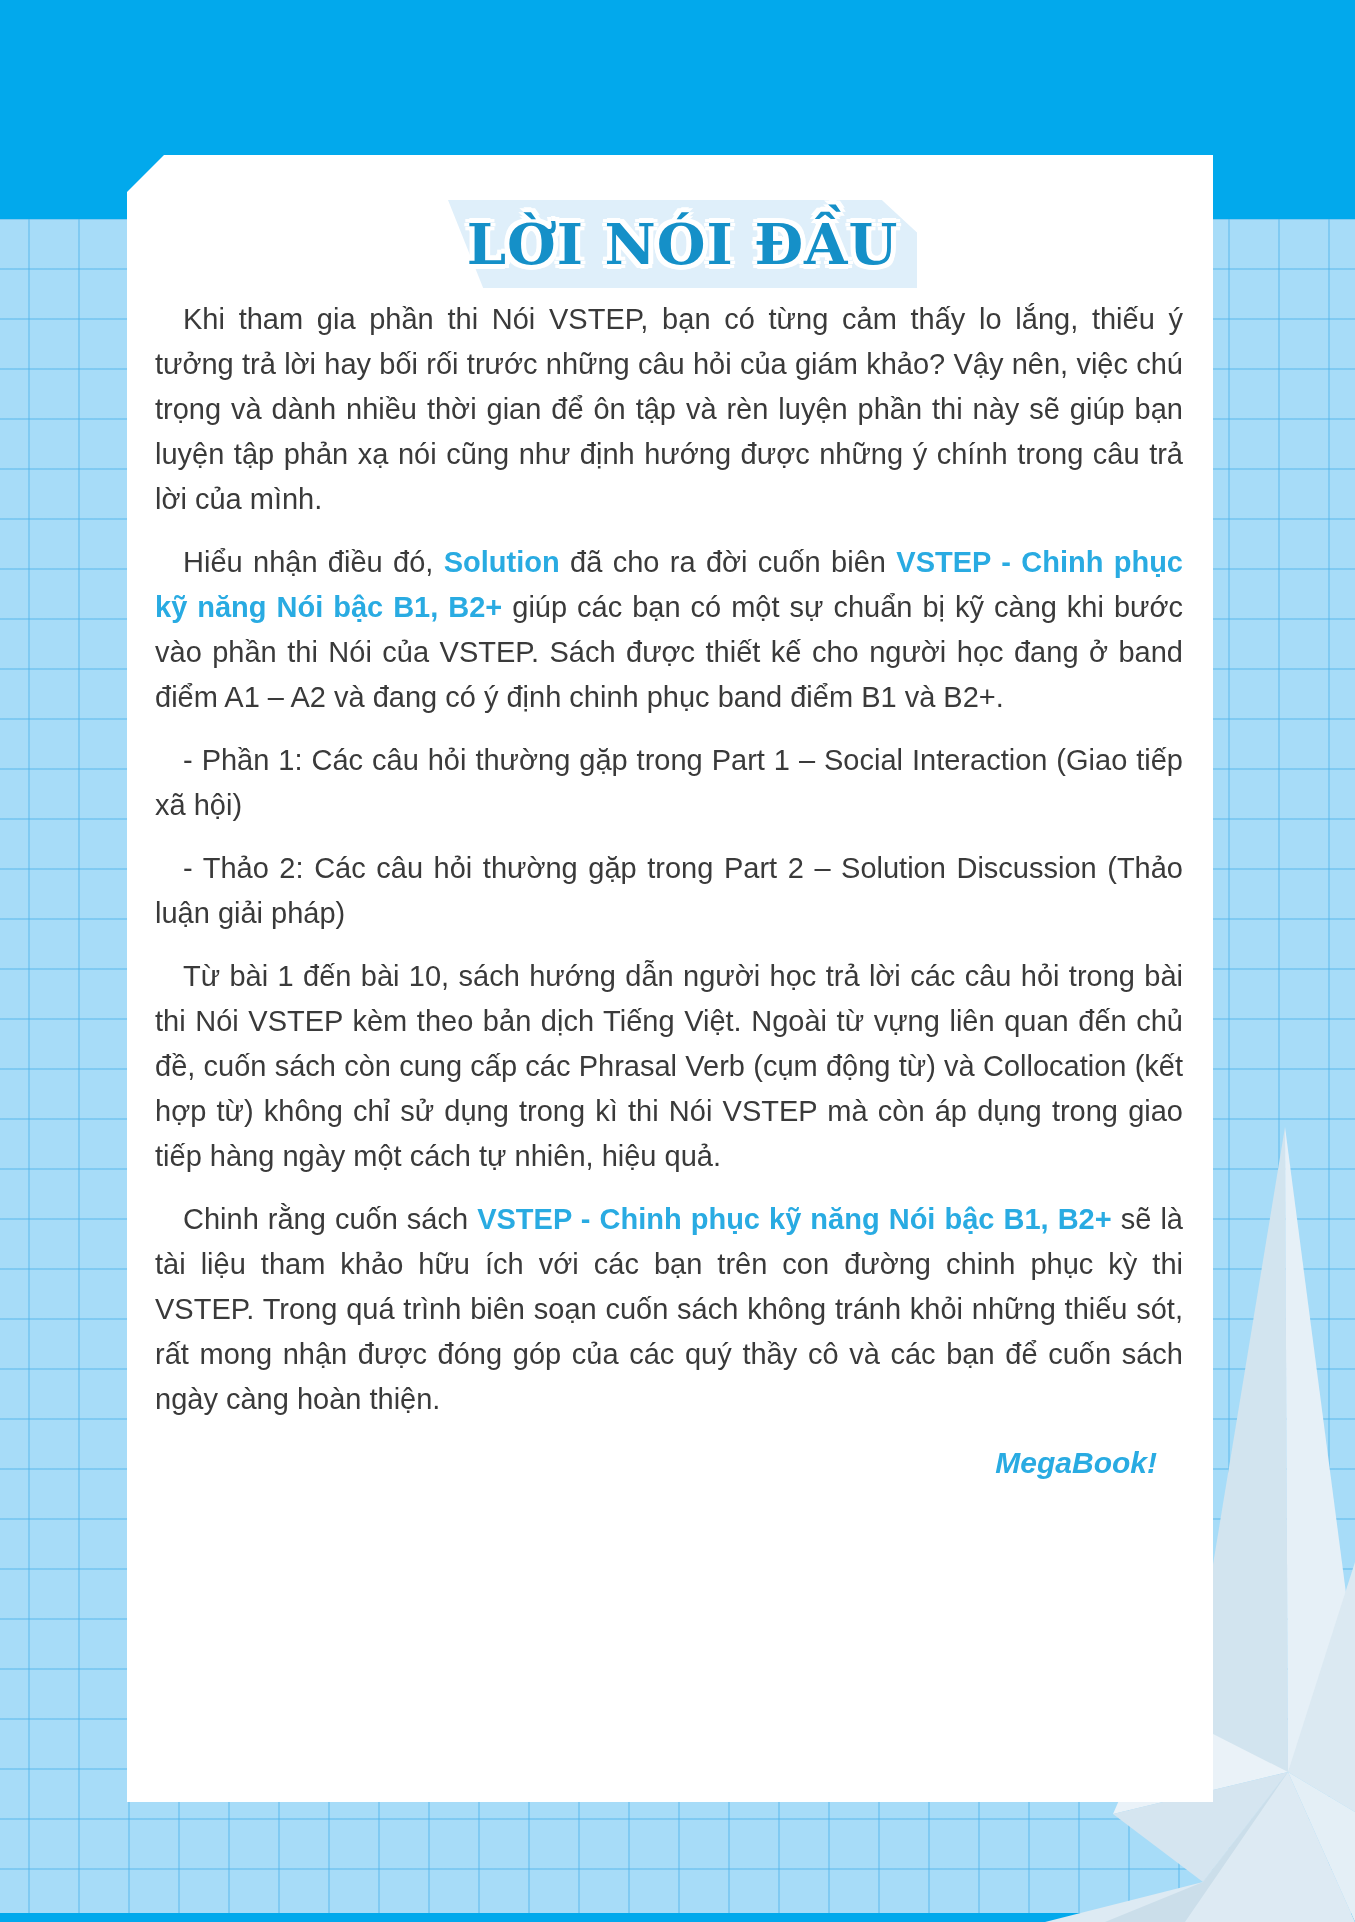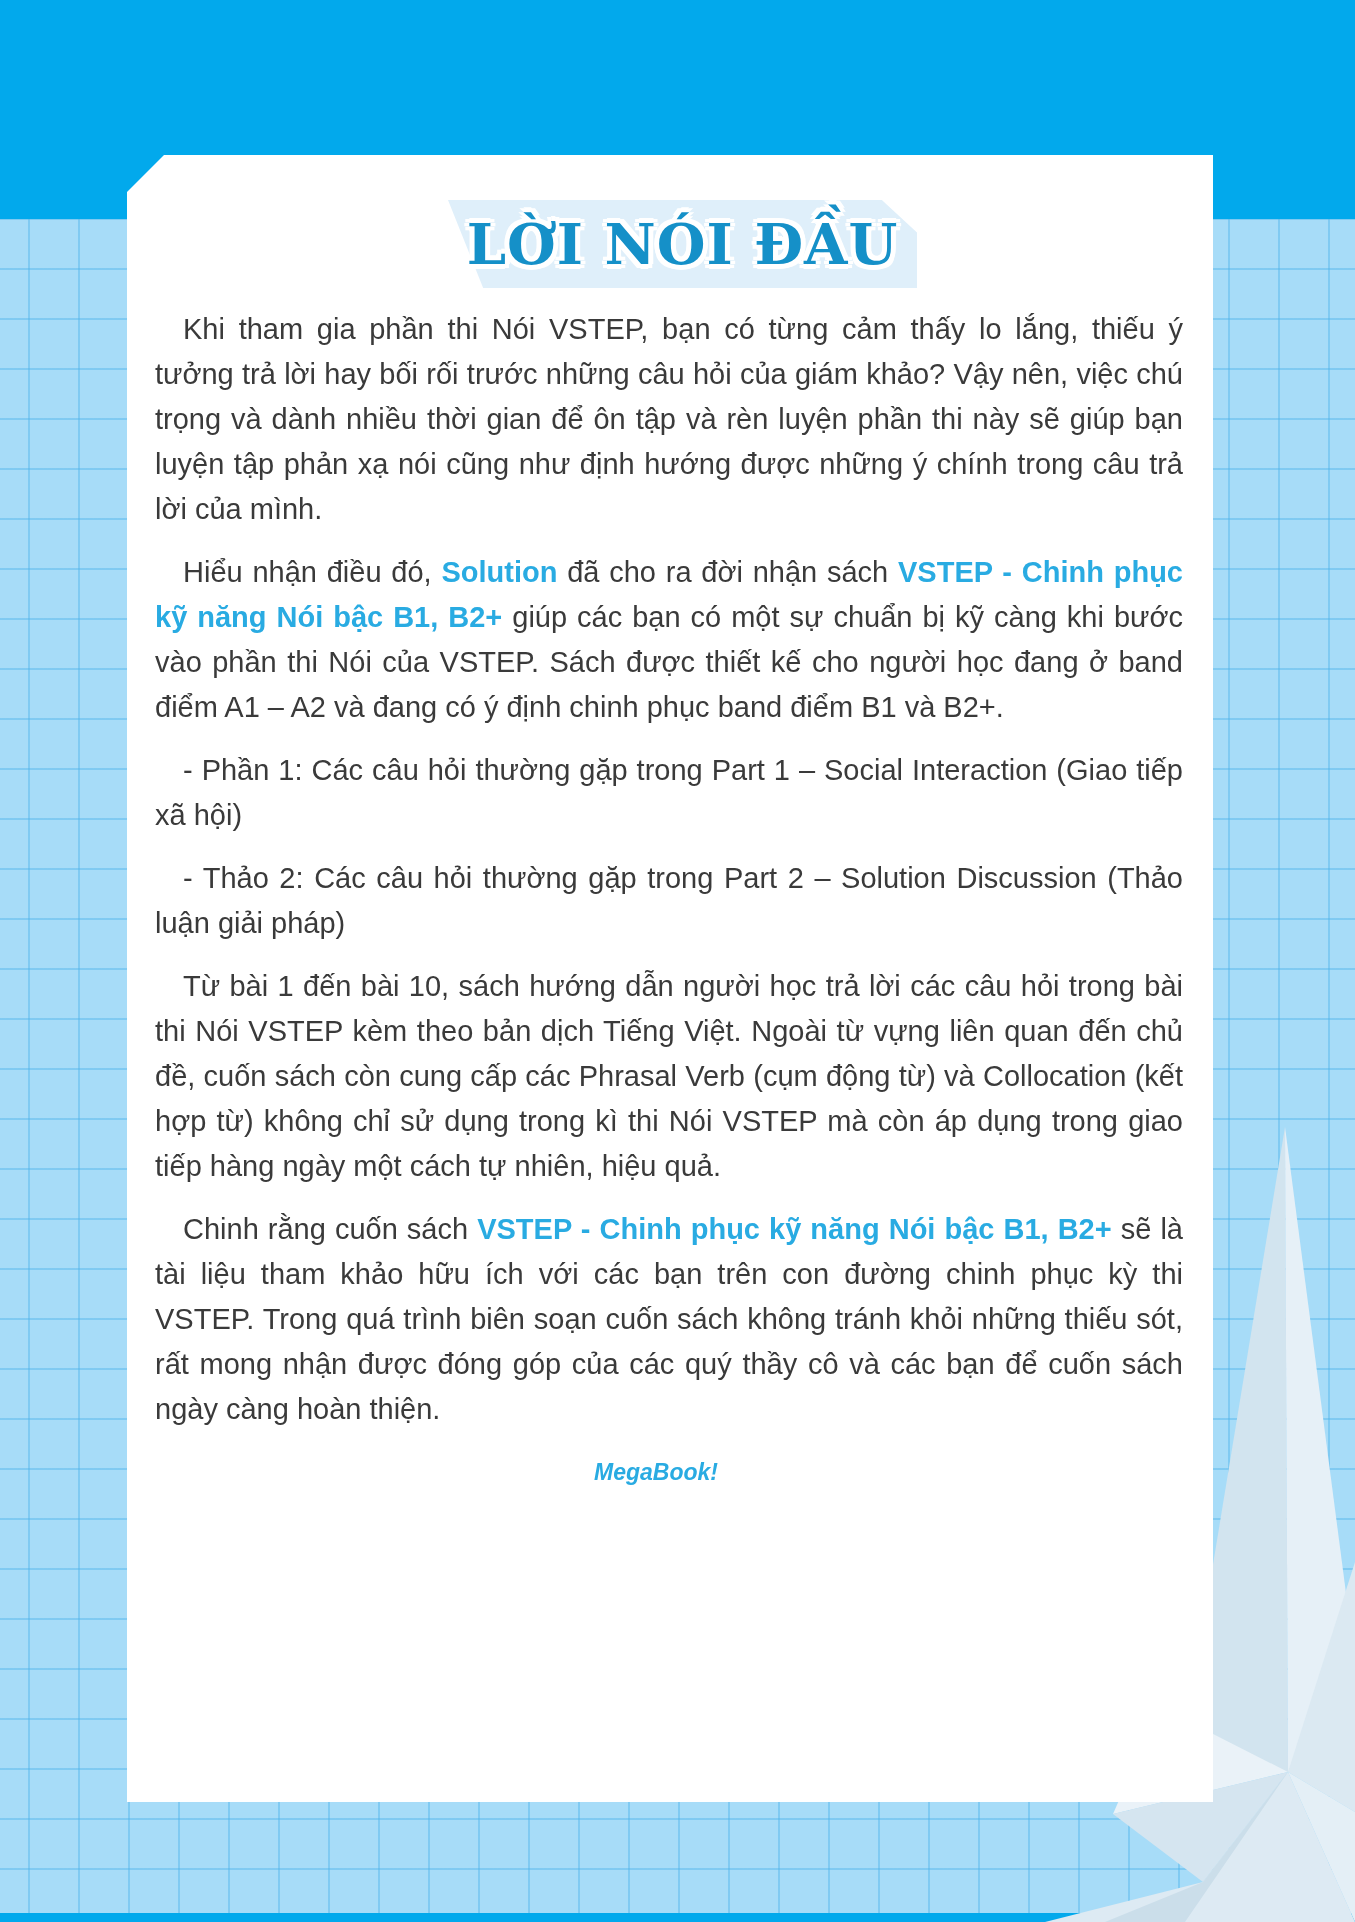--- a/index.html
+++ b/index.html
@@ -52,33 +52,33 @@
     text-align:right;
   }
   .content{
     position:absolute;left:155px;top:297px;width:1028px;
     color:#3A3A3A;
     font-size:29px;
     line-height:45px;
     text-align:justify;
   }
   .content p{
-    margin:10px 0 18px 0;
+    margin:0 0 18px 0;
     text-indent:28px;
   }
   .content .blue-bold{color:#29ABE2;font-weight:700;}
   .content .bold{font-weight:400;}
   .signature{
     margin-top:14px;
     padding-right:26px;
-    text-align:center;
+    text-align:right;
     color:#29ABE2;
     font-weight:700;
     font-style:italic;
-    font-size:23px;
+    font-size:30px;
   }
 </style>
 </head>
 <body>
 
 <div class="page">
 
   <div class="top-band"></div>
   <div class="bottom-band"></div>
 
@@ -98,21 +98,21 @@
   </svg>
 
   <div class="card"></div>
 
   <div class="ribbon"></div>
   <div class="title">LỜI NÓI ĐẦU</div>
 
   <div class="content">
 
     <p><span>Khi tham gia phần thi Nói VSTEP, bạn có từng cảm thấy lo lắng, thiếu ý tưởng trả lời hay bối rối trước những câu hỏi của giám khảo? Vậy nên, việc chú trọng và dành nhiều thời gian để ôn tập và rèn luyện phần thi này sẽ giúp bạn luyện tập phản xạ nói cũng như định hướng được những ý chính trong câu trả lời của mình.</span></p>
-      <p><span>Hiểu nhận điều đó, </span><span class="blue-bold">Solution</span><span> đã cho ra đời nhận sách </span><span class="blue-bold">VSTEP - Chinh phục kỹ năng Nói bậc B1, B2+</span><span> giúp các bạn có một sự chuẩn bị kỹ càng khi bước vào phần thi Nói của VSTEP. Sách được thiết kế cho người học đang ở band điểm A1 – A2 và đang có ý định chinh phục band điểm B1 và B2+.</span></p>
+      <p><span>Hiểu nhận điều đó, </span><span class="blue-bold">Solution</span><span> đã cho ra đời cuốn biên </span><span class="blue-bold">VSTEP - Chinh phục kỹ năng Nói bậc B1, B2+</span><span> giúp các bạn có một sự chuẩn bị kỹ càng khi bước vào phần thi Nói của VSTEP. Sách được thiết kế cho người học đang ở band điểm A1 – A2 và đang có ý định chinh phục band điểm B1 và B2+.</span></p>
       <p><span>- </span><span class="bold">Phần 1:</span><span> Các câu hỏi thường gặp trong Part 1 – Social Interaction (Giao tiếp xã hội)</span></p>
       <p><span>- </span><span class="bold">Thảo 2:</span><span> Các câu hỏi thường gặp trong Part 2 – Solution Discussion (Thảo luận giải pháp)</span></p>
       <p><span>Từ bài 1 đến bài 10, sách hướng dẫn người học trả lời các câu hỏi trong bài thi Nói VSTEP kèm theo bản dịch Tiếng Việt. Ngoài từ vựng liên quan đến chủ đề, cuốn sách còn cung cấp các Phrasal Verb (cụm động từ) và Collocation (kết hợp từ) không chỉ sử dụng trong kì thi Nói VSTEP mà còn áp dụng trong giao tiếp hàng ngày một cách tự nhiên, hiệu quả.</span></p>
       <p><span>Chinh rằng cuốn sách </span><span class="blue-bold">VSTEP - Chinh phục kỹ năng Nói bậc B1, B2+</span><span> sẽ là tài liệu tham khảo hữu ích với các bạn trên con đường chinh phục kỳ thi VSTEP. Trong quá trình biên soạn cuốn sách không tránh khỏi những thiếu sót, rất mong nhận được đóng góp của các quý thầy cô và các bạn để cuốn sách ngày càng hoàn thiện.</span></p>
       <div class="signature">MegaBook!</div>
   </div>
 
 </div>
 
 </body></html>

